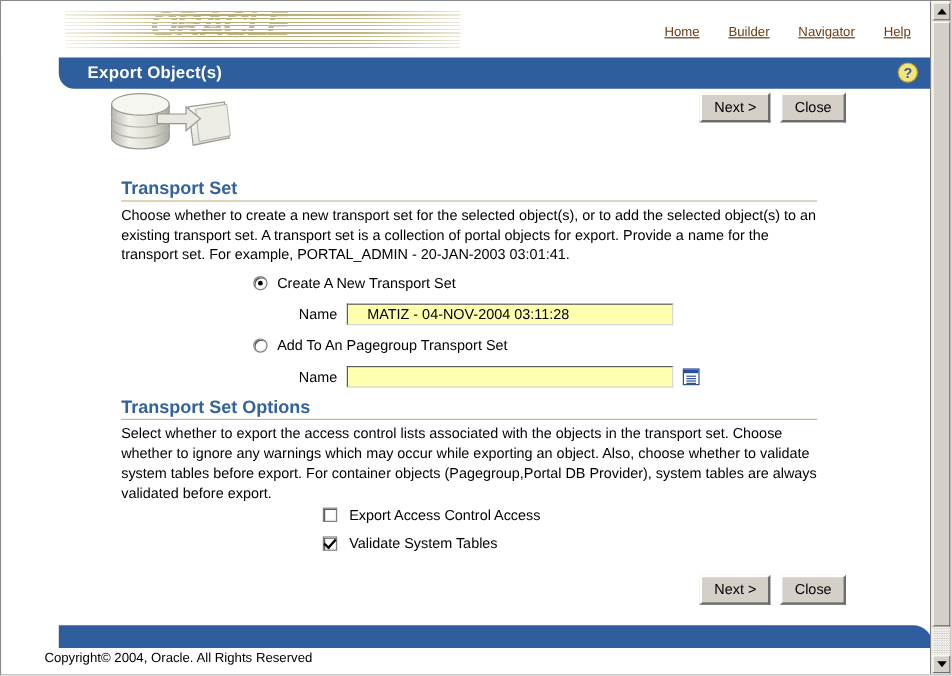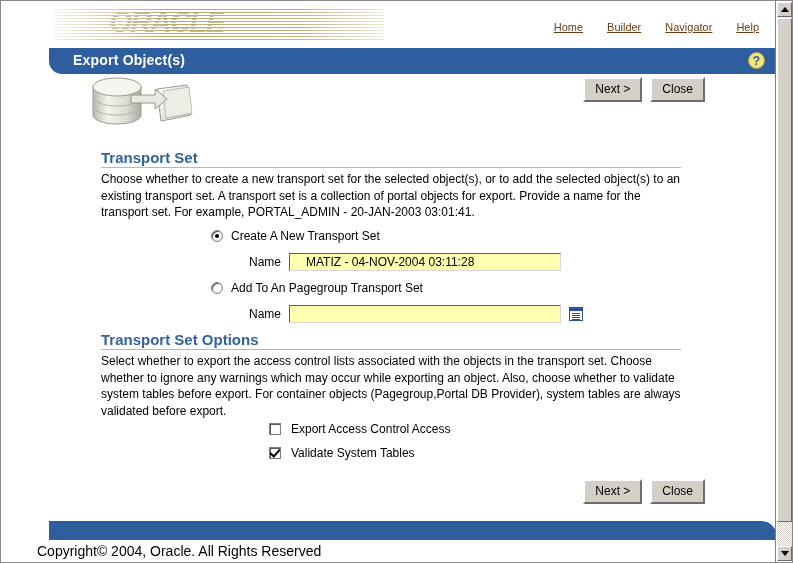--- a/index.html
+++ b/index.html
@@ -42,21 +42,21 @@
     height: 31px;
     background: repeating-linear-gradient(
         to bottom,
         #b5a96a 0px, #b5a96a 1px,
         #ffffff 1px, #ffffff 3px);
     -webkit-mask-image: linear-gradient(to right, rgba(0,0,0,0.15), rgba(0,0,0,1) 35%, rgba(0,0,0,.85) 75%, rgba(0,0,0,.25));
     mask-image: linear-gradient(to right, rgba(0,0,0,0.15), rgba(0,0,0,1) 35%, rgba(0,0,0,.85) 75%, rgba(0,0,0,.25));
   }
   .logo-glyphs {
     position: absolute;
-    left: 108px; top: 6px;
+    left: 124px; top: 6px;
     font-family: "Liberation Sans", sans-serif;
     font-weight: bold;
     font-style: italic;
     font-size: 30px;
     letter-spacing: -2px;
     color: rgba(142,132,78,0.55);
     white-space: nowrap;
     line-height: 30px;
     -webkit-mask-image: repeating-linear-gradient(to bottom,
         #000 0px, #000 1px, transparent 1px, transparent 3px);
@@ -277,21 +277,21 @@
     left: 48px; top: 520px;
     width: 728px;
     height: 19px;
     background: #2f5e9e;
     border-top-right-radius: 16px;
   }
   .copyright {
     position: absolute;
     left: 36px; top: 542px;
     font-family: "Liberation Sans", sans-serif;
-    font-size: 14px;
+    font-size: 11px;
     color: #000000;
     white-space: nowrap;
   }
 
   
   .scrollbar {
     position: absolute;
     right: 0; top: 0;
     width: 17px;
     height: 561px;

